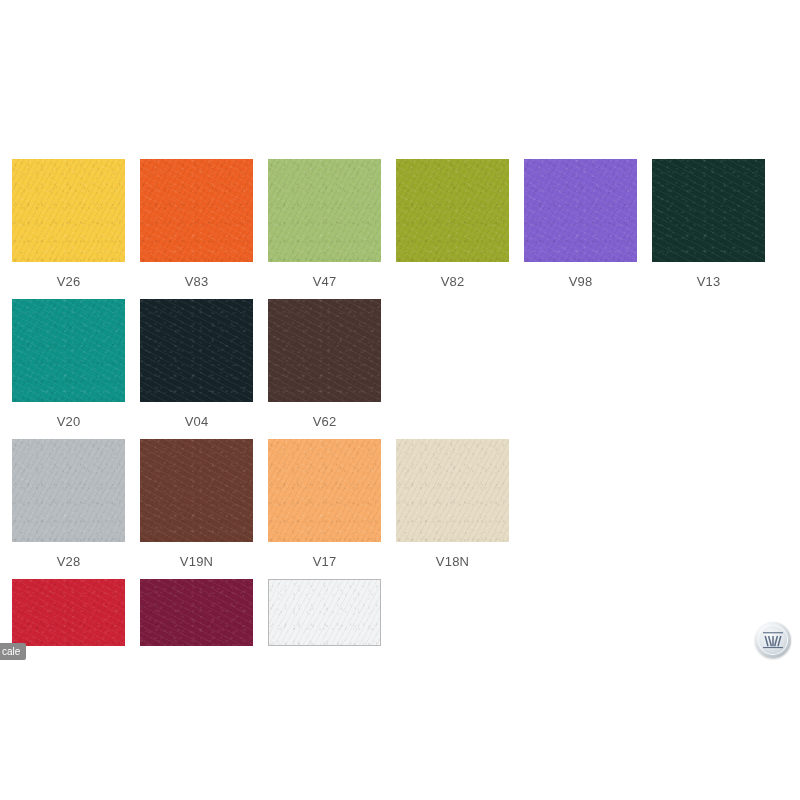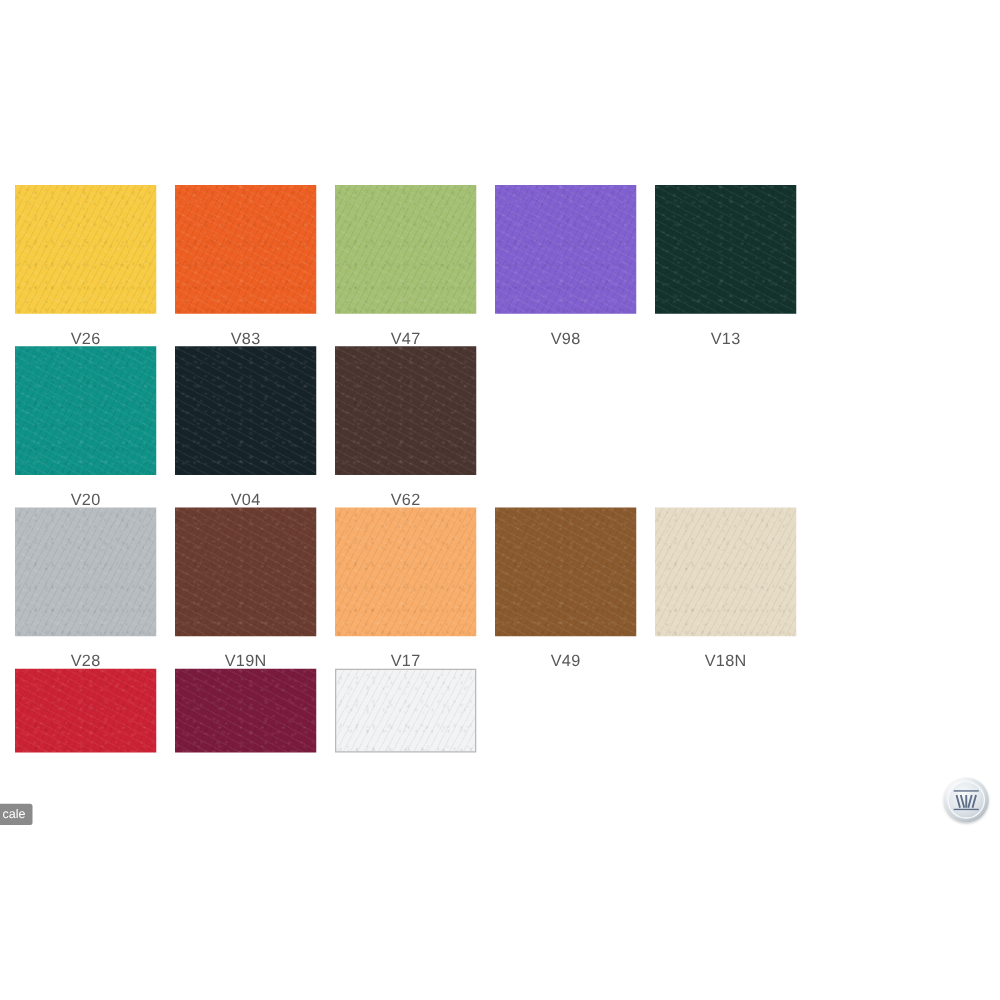--- a/index.html
+++ b/index.html
@@ -28,20 +28,21 @@
     position: absolute;
     left: 12px;
     top: 148px;
     width: 776px;
   }
 
   .swatch-row {
     display: flex;
     flex-direction: row;
     height: 129px;
+    margin-top: 11px;
   }
 
   .swatch-cell {
     width: 113px;
     margin-right: 15px;
     display: flex;
     flex-direction: column;
     align-items: center;
   }
 
@@ -166,20 +167,24 @@
         </div>
         <div class="swatch-cell">
           <div class="swatch-chip" style="background-color: rgb(237, 95, 34);"></div>
           <div class="swatch-label">V83</div>
         </div>
         <div class="swatch-cell">
           <div class="swatch-chip" style="background-color: rgb(163, 192, 115);"></div>
           <div class="swatch-label">V47</div>
         </div>
         <div class="swatch-cell">
+          <div class="swatch-chip" style="background-color: rgb(154, 168, 44);"></div>
+          <div class="swatch-label">V82</div>
+        </div>
+        <div class="swatch-cell">
           <div class="swatch-chip" style="background-color: rgb(129, 96, 207);"></div>
           <div class="swatch-label">V98</div>
         </div>
         <div class="swatch-cell">
           <div class="swatch-chip" style="background-color: rgb(19, 51, 44);"></div>
           <div class="swatch-label">V13</div>
         </div>
       </div>
       <div class="swatch-row">
         <div class="swatch-cell">
@@ -200,24 +205,20 @@
           <div class="swatch-chip" style="background-color: rgb(183, 188, 192);"></div>
           <div class="swatch-label">V28</div>
         </div>
         <div class="swatch-cell">
           <div class="swatch-chip" style="background-color: rgb(107, 60, 48);"></div>
           <div class="swatch-label">V19N</div>
         </div>
         <div class="swatch-cell">
           <div class="swatch-chip" style="background-color: rgb(248, 173, 106);"></div>
           <div class="swatch-label">V17</div>
-        </div>
-        <div class="swatch-cell">
-          <div class="swatch-chip" style="background-color: rgb(138, 90, 46);"></div>
-          <div class="swatch-label">V49</div>
         </div>
         <div class="swatch-cell">
           <div class="swatch-chip" style="background-color: rgb(230, 220, 198);"></div>
           <div class="swatch-label">V18N</div>
         </div>
       </div>
       <div class="swatch-row clipped">
         <div class="swatch-cell">
           <div class="swatch-chip" style="background-color: rgb(204, 34, 53);"></div>
         </div>

